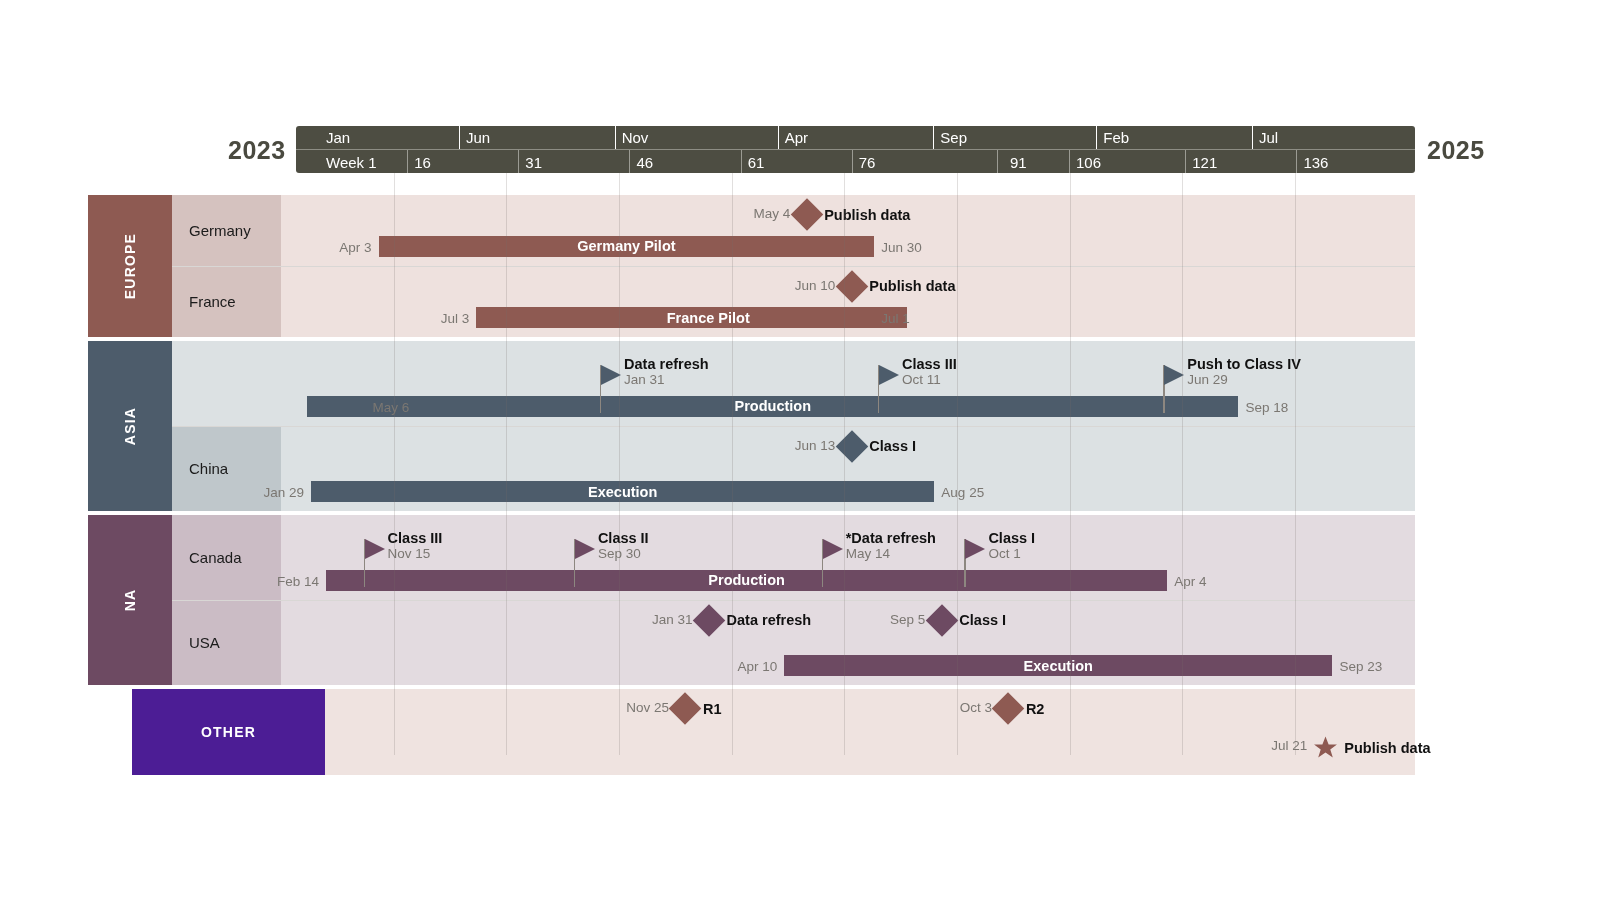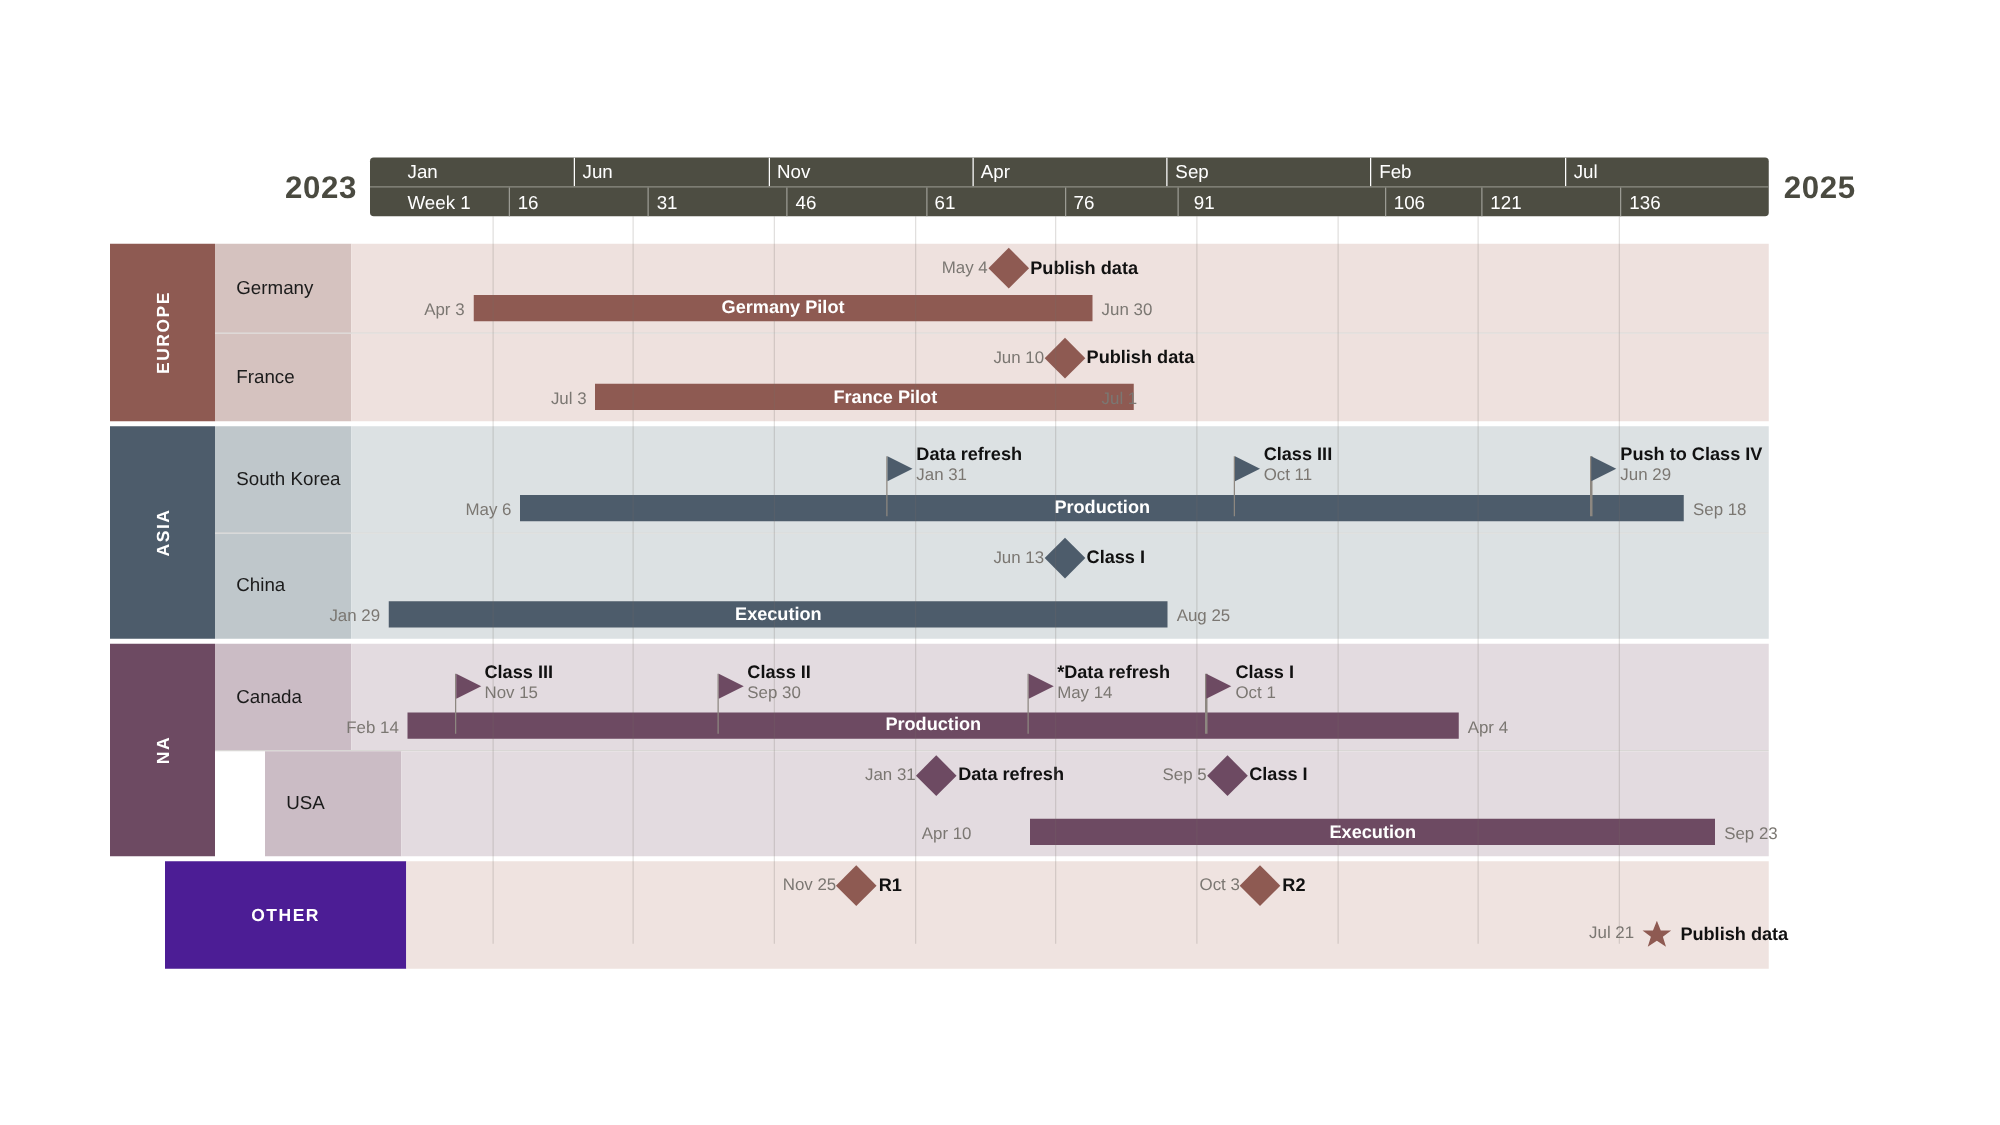--- a/index.html
+++ b/index.html
@@ -114,22 +114,22 @@
         <div class="hdr-cell" style="left: 800.344px; width: 155.623px;">Feb</div>
         <div class="hdr-cell" style="left: 955.967px; width: 163.033px;">Jul</div>
       </div>
     <div class="hdr-row bottom" id="hdr-weeks">
         <div class="hdr-cell first" style="left: 0px; width: 111.159px;">Week 1</div>
         <div class="hdr-cell" style="left: 111.159px; width: 111.159px;">16</div>
         <div class="hdr-cell" style="left: 222.318px; width: 111.159px;">31</div>
         <div class="hdr-cell" style="left: 333.477px; width: 111.159px;">46</div>
         <div class="hdr-cell" style="left: 444.636px; width: 111.159px;">61</div>
         <div class="hdr-cell" style="left: 555.795px; width: 111.159px;">76</div>
-        <div class="hdr-cell" style="left: 646px; width: 111.159px; padding-left: 12px;">91</div>
-        <div class="hdr-cell" style="left: 812px; width: 111.159px; text-align: right;">106</div>
+        <div class="hdr-cell" style="left: 701px; width: 111.159px; padding-left: 12px;">91</div>
+        <div class="hdr-cell" style="left: 773px; width: 111.159px; text-align: right;">106</div>
         <div class="hdr-cell" style="left: 889.272px; width: 111.159px;">121</div>
         <div class="hdr-cell" style="left: 1000.43px; width: 118.57px;">136</div>
       </div>
   </div>
 
   <div class="plot">
     <div class="grid" id="gridlines">
         <div class="gridline" style="left: 112.649px;"></div>
         <div class="gridline" style="left: 225.298px;"></div>
         <div class="gridline" style="left: 337.947px;"></div>
@@ -177,21 +177,20 @@
               </div>
             </div>
           </div>
         </div>
         <div class="group" style="top: 168px; height: 170px;">
           <div class="group-tag" style="background: rgb(77, 92, 107);">
             <span class="vert">ASIA</span>
           </div>
           <div class="group-body">
             <div class="subrow">
-              <div class="sub-name" style="background: rgb(191, 199, 203);">South Korea</div>
               <div class="track" style="background: rgb(220, 225, 227);">
                 <div class="bar" style="left: 135.179px; width: 931.232px; background: rgb(77, 92, 107); bottom: 9px;">Production</div>
                 <div class="bar-start-label" style="right: 1005.82px; top: auto; bottom: 11px; transform: none;">May 6</div>
                 <div class="bar-end-label" style="left: 1073.41px; top: auto; bottom: 11px; transform: none;">Sep 18</div>
                 <div class="flag" style="left: 428.066px; top: 24px;">
                   <div class="pole" style="height: 48px;"></div>
                   <div class="pennant" style="border-left: 20px solid rgb(77, 92, 107);"></div>
                   <div class="txt">
                     <span class="ttl">Data refresh</span>
                     <span class="dt">Jan 31</span>
@@ -271,21 +270,21 @@
                   <div class="pole" style="height: 48px;"></div>
                   <div class="pennant" style="border-left: 20px solid rgb(109, 74, 98);"></div>
                   <div class="txt">
                     <span class="ttl">Class I</span>
                     <span class="dt">Oct 1</span>
                   </div>
                 </div>
               </div>
             </div>
             <div class="subrow">
-              <div class="sub-name" style="background: rgb(203, 188, 197); margin-left: 40px;">USA</div>
+              <div class="sub-name" style="background: rgb(203, 188, 197);">USA</div>
               <div class="track" style="background: rgb(227, 219, 224);">
                 <div class="bar" style="left: 503.166px; width: 548.225px; background: rgb(109, 74, 98); bottom: 9px;">Execution</div>
                 <div class="bar-start-label" style="right: 637.834px; top: auto; bottom: 11px; transform: none;">Apr 10</div>
                 <div class="bar-end-label" style="left: 1058.39px; top: auto; bottom: 11px; transform: none;">Sep 23</div>
                 <div class="ms ms-diamond" style="left: 428.066px; top: 8px;">
                   <div class="ms-row" style="transform: translateX(-11.5px); position: relative;">
                     <div class="ms-date" style="position: absolute; right: 100%; white-space: nowrap; top: 3px;">Jan 31</div>
                     <span class="shape" style="background: rgb(109, 74, 98); display: block;"></span>
                     <div class="ms-title">Data refresh</div>
                   </div>

